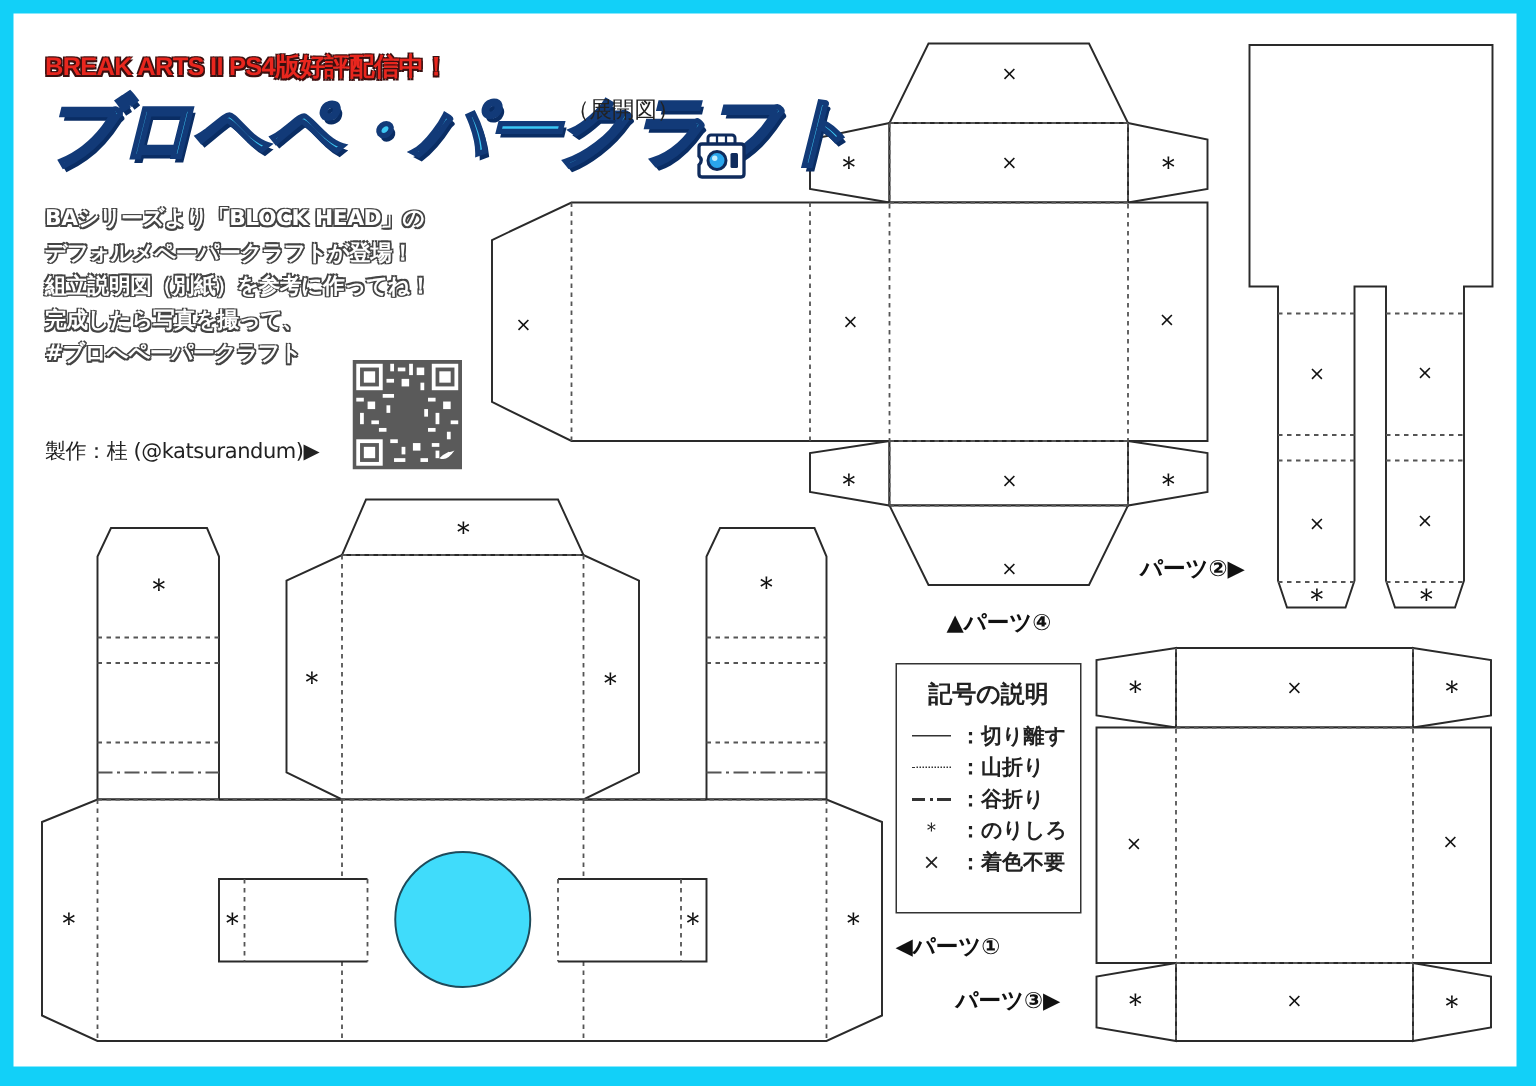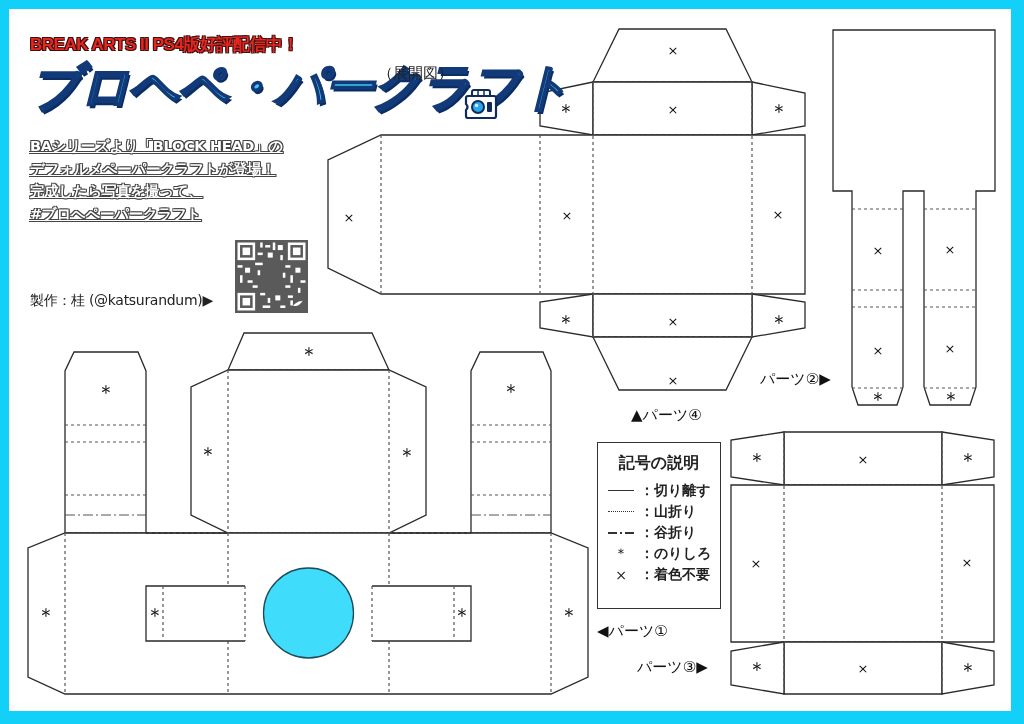--- a/index.html
+++ b/index.html
@@ -17,25 +17,25 @@
   .banner { position: absolute; left: 30px; top: 33px; font-family: "Liberation Sans", sans-serif; font-weight: bold;
             font-size: 17px; color: #e8261e; letter-spacing: -0.5px;
             text-shadow: -1px -1px 0 #3b1010, 1px -1px 0 #3b1010, -1px 1px 0 #3b1010, 1px 1px 0 #3b1010; text-align: right; }
   .title { position: absolute; left: 30px; top: 62px; font-family: "DejaVu Sans", sans-serif; font-weight: bold;
            font-size: 50px; color: #3cc8f4; letter-spacing: -2px;
            -webkit-text-stroke: 2px #123a78; text-shadow: 2px 3px 0 #0a2d64; line-height: 1; font-style: italic; }
   .subtitle { position: absolute; left: 378px; top: 64px; font-size: 15px; color: #222; font-family: "DejaVu Sans", sans-serif; }
   .camera-icon { position: absolute; left: 464px; top: 88px; width: 34px; height: 32px; }
   .intro { position: absolute; left: 30px; top: 135px; font-family: "DejaVu Sans", sans-serif; font-weight: bold;
            font-size: 14.5px; line-height: 22.5px; color: #fff; letter-spacing: -0.3px;
-           text-shadow: -1px -1px 0 #444, 1px -1px 0 #444, -1px 1px 0 #444, 1px 1px 0 #444, 0 1px 0 #444, 1px 0 0 #444; text-decoration: underline; }
+           text-shadow: -1px -1px 0 #444, 1px -1px 0 #444, -1px 1px 0 #444, 1px 1px 0 #444, 0 1px 0 #444, 1px 0 0 #444; }
   .intro div { white-space: nowrap; }
   .credit { position: absolute; left: 30px; top: 292px; font-size: 14px; color: #222; font-family: "DejaVu Sans", sans-serif; letter-spacing: -0.3px; }
   .qr { position: absolute; left: 235px; top: 240px; width: 73px; height: 73px; }
-  .label { position: absolute; font-family: "DejaVu Sans", sans-serif; font-weight: normal; font-size: 15px; color: #111; white-space: nowrap; text-align: center; }
+  .label { position: absolute; font-family: "DejaVu Sans", sans-serif; font-weight: bold; font-size: 15px; color: #111; white-space: nowrap; text-align: center; }
   .legend { position: absolute; left: 597px; top: 442px; width: 124px; height: 167px; border: 1.5px solid #333; background: #fff; box-sizing: border-box; }
   .legend-title { text-align: center; font-weight: bold; font-size: 16px; margin-top: 10px; margin-bottom: 6px; color: #222; }
   .legend-row { display: flex; align-items: center; height: 21px; font-size: 14px; font-weight: bold; color: #222; padding-left: 8px; }
   .legend-sym { width: 30px; display: flex; align-items: center; justify-content: center; margin-right: 4px; font-weight: normal; }
   .legend-sym .line { width: 26px; height: 0; border-top: 1.3px solid #333; }
   .legend-sym .dots { width: 26px; height: 0; border-top: 1.3px dotted #333; }
   .legend-sym .dashdot { width: 26px; height: 2px; background: linear-gradient(90deg,#333 0 9px,transparent 9px 12px,#333 12px 14px,transparent 14px 17px,#333 17px 26px); }
 </style>
 </head>
 <body>
@@ -187,20 +187,21 @@
   <line x1="20" y1="2" x2="20" y2="9" stroke="#0f2b5c" stroke-width="1.5"></line>
   <path d="M4 8 H30 Q32 8 32 10 V28 Q32 30 30 30 H4 Q2 30 2 28 V22 Q5 19 2 16 V10 Q2 8 4 8 Z" fill="#fff" stroke="#0f2b5c" stroke-width="2.2"></path>
   <circle cx="14" cy="19" r="6" fill="#2aa6ec" stroke="#0f2b5c" stroke-width="2"></circle>
   <circle cx="12.5" cy="17.5" r="1.8" fill="#bfeeff"></circle>
   <rect x="23" y="14" width="5" height="10" rx="1" fill="#0f2b5c"></rect>
 </svg>
 
 <div class="intro">
   <div>BAシリーズより「BLOCK HEAD」の</div>
   <div>デフォルメペーパークラフトが登場！</div>
+  <div>組立説明図（別紙）を参考に作ってね！</div>
   <div>完成したら写真を撮って、</div>
   <div>#ブロヘペーパークラフト</div>
 </div>
 <div class="credit">製作：桂 (@katsurandum)▶</div>
 
 <svg class="qr" viewBox="0 0 29 29">
   <rect x="0" y="0" width="29" height="29" fill="#5a5a5a"></rect>
   <g fill="#fff">
     <rect x="1" y="1" width="7" height="7"></rect>
       <rect x="2" y="2" width="5" height="5" fill="#5a5a5a"></rect>

